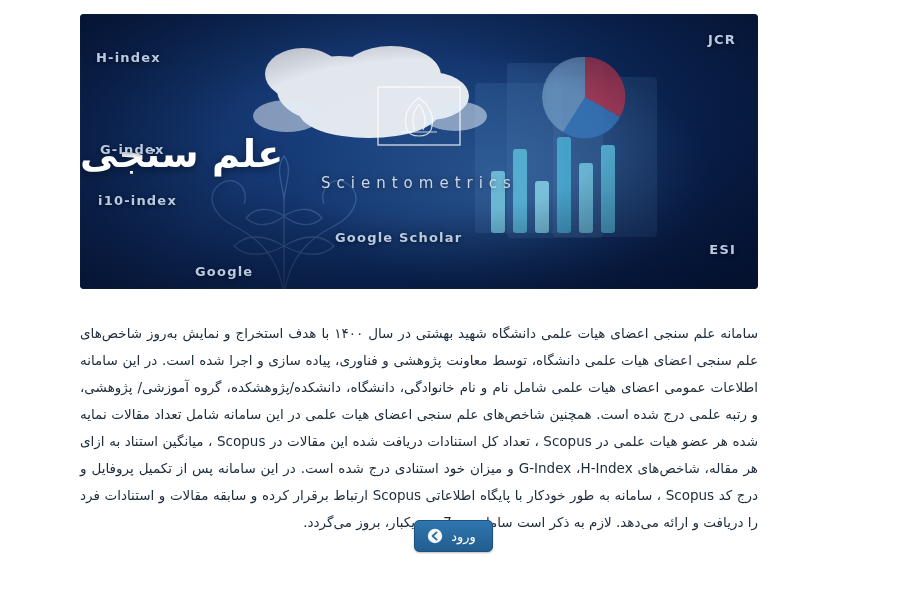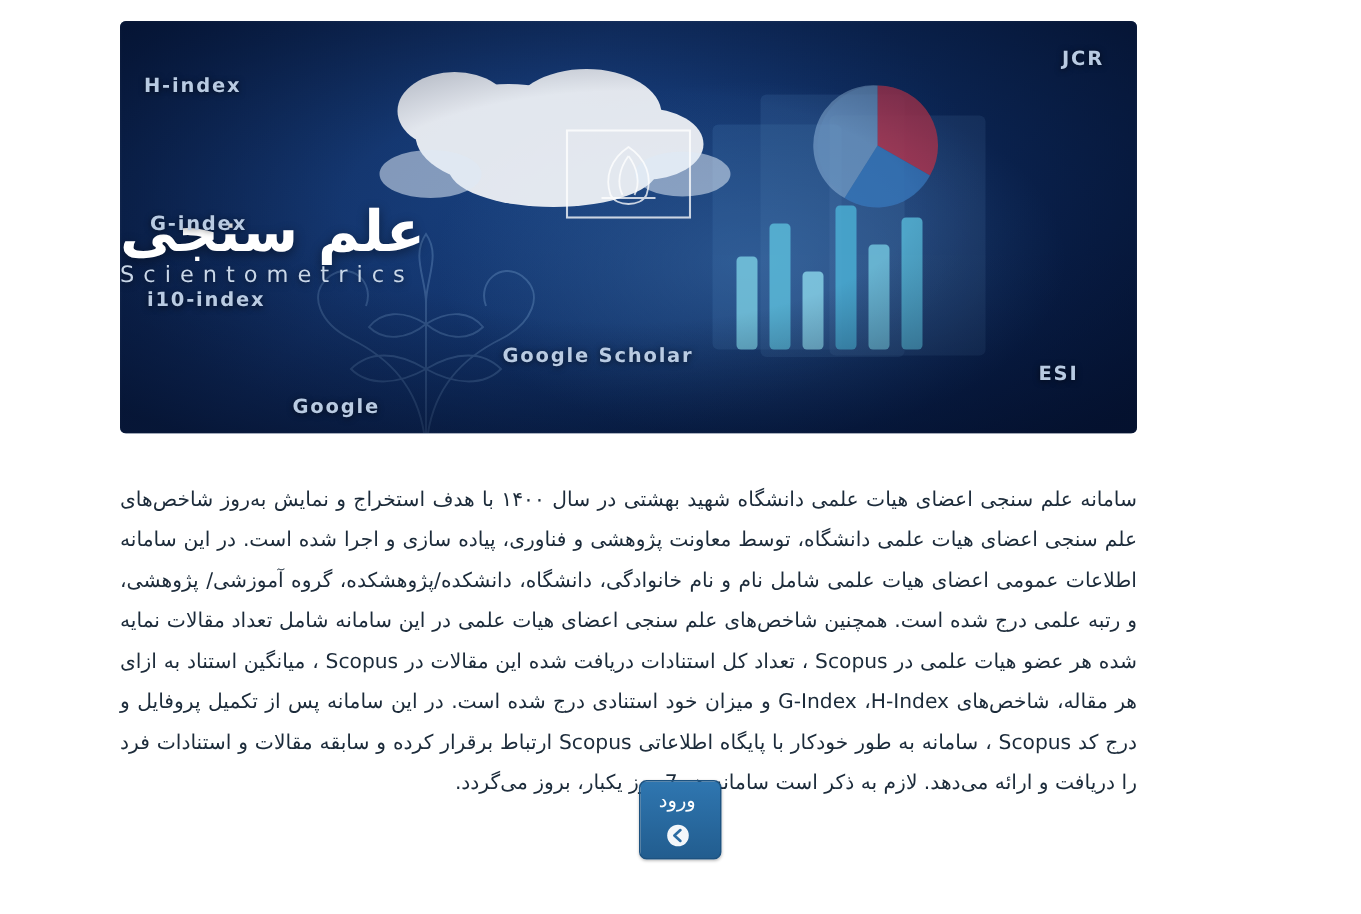--- a/index.html
+++ b/index.html
@@ -99,21 +99,21 @@
     font-size: 38px;
     font-weight: bold;
     letter-spacing: 1px;
     text-shadow: 0 2px 8px rgba(0,0,0,0.45);
   }
   .banner-subtitle {
     position: absolute;
     left: 0;
     right: 0;
     top: 160px;
-    text-align: left;
+    text-align: center;
     color: #c9d7e8;
     font-size: 15px;
     letter-spacing: 6px;
     direction: ltr;
     text-shadow: 0 1px 5px rgba(0,0,0,0.5);
   }
 
   .kw {
     position: absolute;
     color: #b9cbe2;
@@ -123,21 +123,21 @@
     text-shadow: 0 1px 4px rgba(0,0,0,0.6);
     white-space: nowrap;
     font-weight: bold;
   }
   .kw-hindex     { left: 16px;  top: 36px; }
   .kw-jcr        { right: 22px; top: 18px; }
   .kw-gindex     { left: 20px;  top: 128px; }
   .kw-i10        { left: 18px;  top: 179px; }
   .kw-gscholar   { left: 255px; top: 216px; }
   .kw-scopus     { left: 115px; top: 250px; }
-  .kw-esi        { right: 39px; top: 228px; }
+  .kw-esi        { right: 22px; top: 228px; }
 
   
   .content {
     position: absolute;
     left: 80px;
     top: 320px;
     width: 678px;
     direction: rtl;
     text-align: justify;
     color: #1c2b3a;
@@ -162,21 +162,20 @@
     background: #2b6ca3;
     background: linear-gradient(180deg, #2f76b0 0%, #225d8f 100%);
     color: #ffffff;
     border: 1px solid #1d5280;
     border-radius: 5px;
     padding: 7px 16px 7px 12px;
     font-size: 13px;
     font-family: "DejaVu Sans", "Liberation Sans", sans-serif;
     cursor: pointer;
     box-shadow: 0 1px 2px rgba(0,0,0,0.25);
-    flex-direction: column;
   }
   .enter-btn .label { line-height: 1; }
   .arrow-icon {
     width: 16px; height: 16px;
     flex: 0 0 16px;
   }
 </style>
 </head>
 <body>
 

